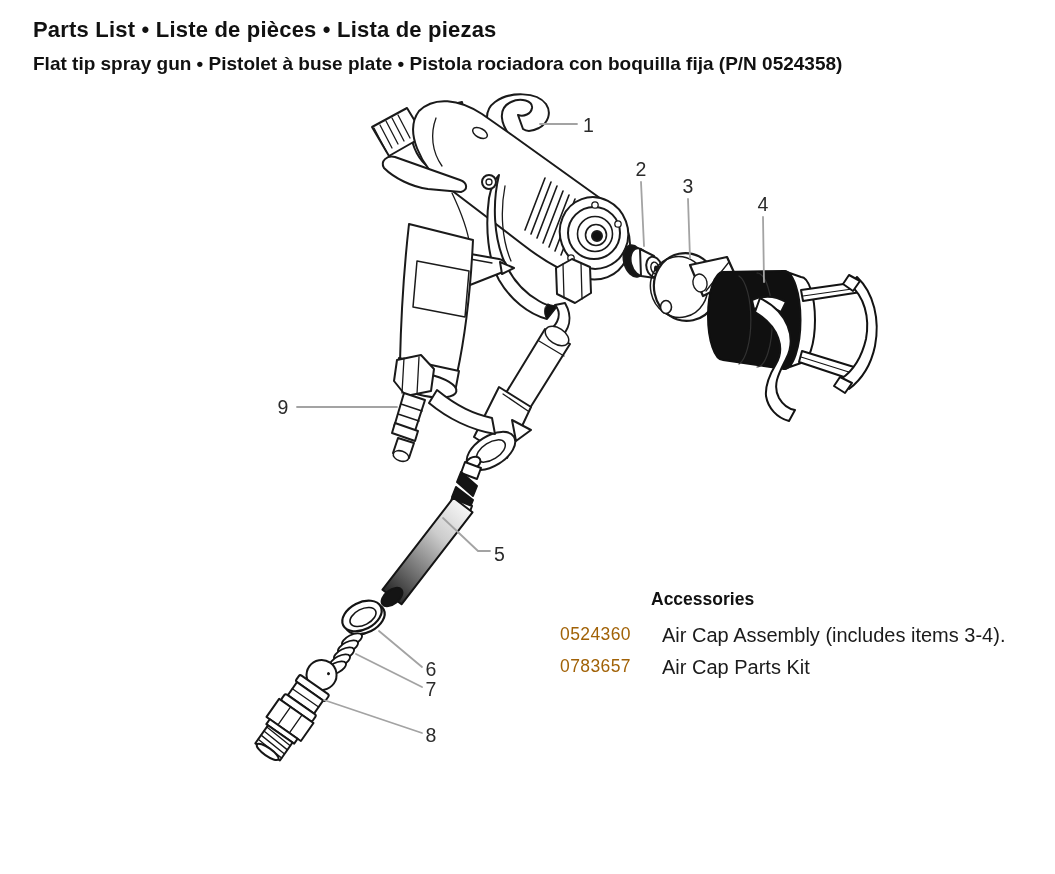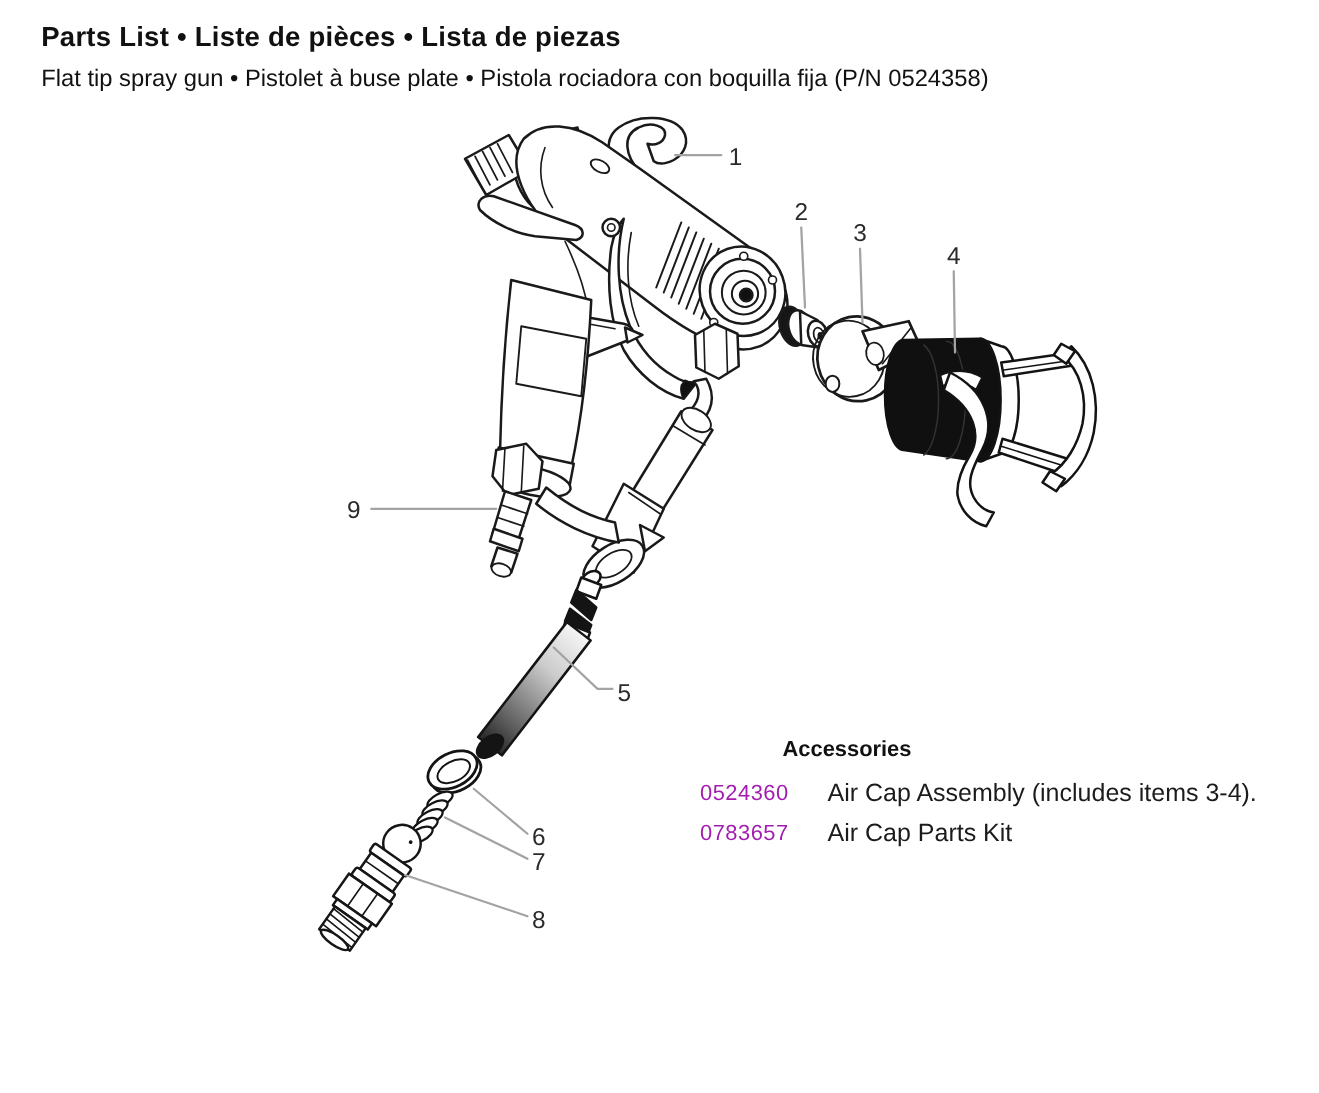--- a/index.html
+++ b/index.html
@@ -1,25 +1,25 @@
 <!DOCTYPE html>
 <html><head>
 <meta charset="utf-8">
 <style>
   html,body{margin:0;padding:0;background:#ffffff;}
   body{width:1055px;height:874px;position:relative;overflow:hidden;
        font-family:"Liberation Sans", sans-serif;color:#1a1a1a;
        -webkit-font-smoothing:antialiased;}
   .page-title{position:absolute;left:33px;top:17px;font-size:22px;font-weight:bold;
               letter-spacing:.2px;color:#111;text-align:right;}
-  .page-subtitle{position:absolute;left:33px;top:53px;font-size:19px;font-weight:normal;
+  .page-subtitle{position:absolute;left:33px;top:53px;font-size:19px;font-weight:bold;
                  color:#111;}
   .diagram-svg{position:absolute;left:0;top:0;width:1055px;height:874px;}
-  .acc-heading{position:absolute;left:626px;top:589px;font-size:17.5px;font-weight:bold;color:#111;}
-  .acc-pn{position:absolute;left:560px;font-size:17.5px;color:#a21caf;letter-spacing:.4px;}
+  .acc-heading{position:absolute;left:651px;top:589px;font-size:17.5px;font-weight:bold;color:#111;}
+  .acc-pn{position:absolute;left:560px;font-size:17.5px;color:#a16207;letter-spacing:.4px;}
   .acc-desc{position:absolute;left:662px;font-size:20px;color:#1b1b1b;}
   .r1{top:624px;} .r2{top:656px;}
   svg text.callout{font-family:"Liberation Sans",sans-serif;font-size:19.5px;
                    font-weight:500;fill:#2b2b2b;}
 </style>
 </head>
 <body>
 
 <div class="page-title">Parts List • Liste de pièces • Lista de piezas</div>
 <div class="page-subtitle">Flat tip spray gun • Pistolet à buse plate • Pistola rociadora con boquilla fija (P/N 0524358)</div>

